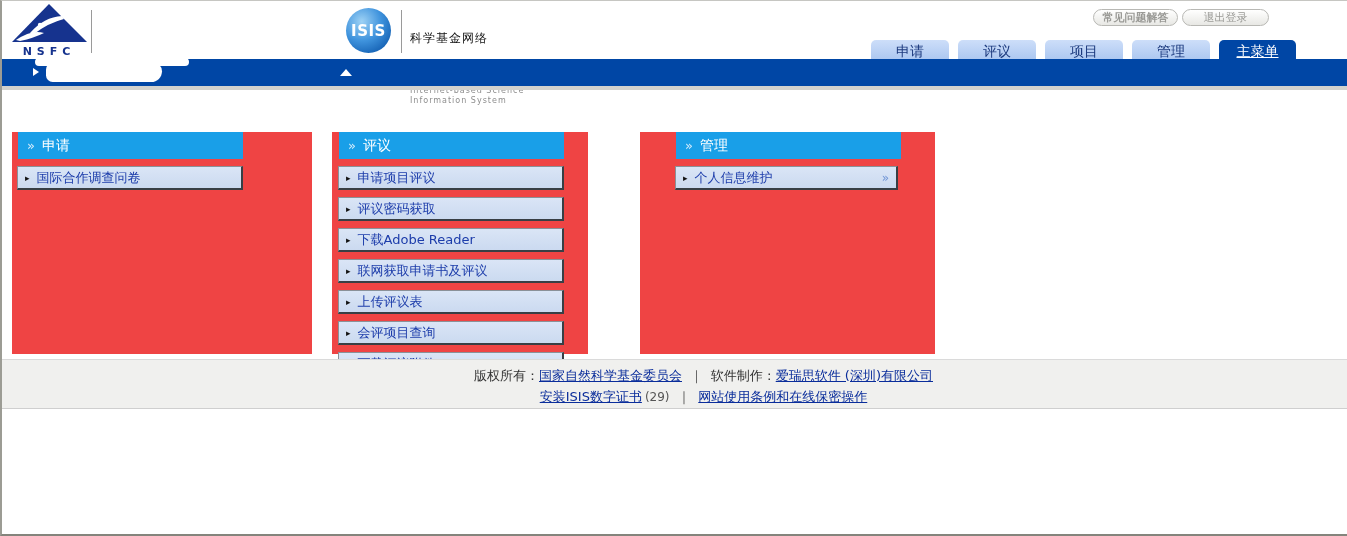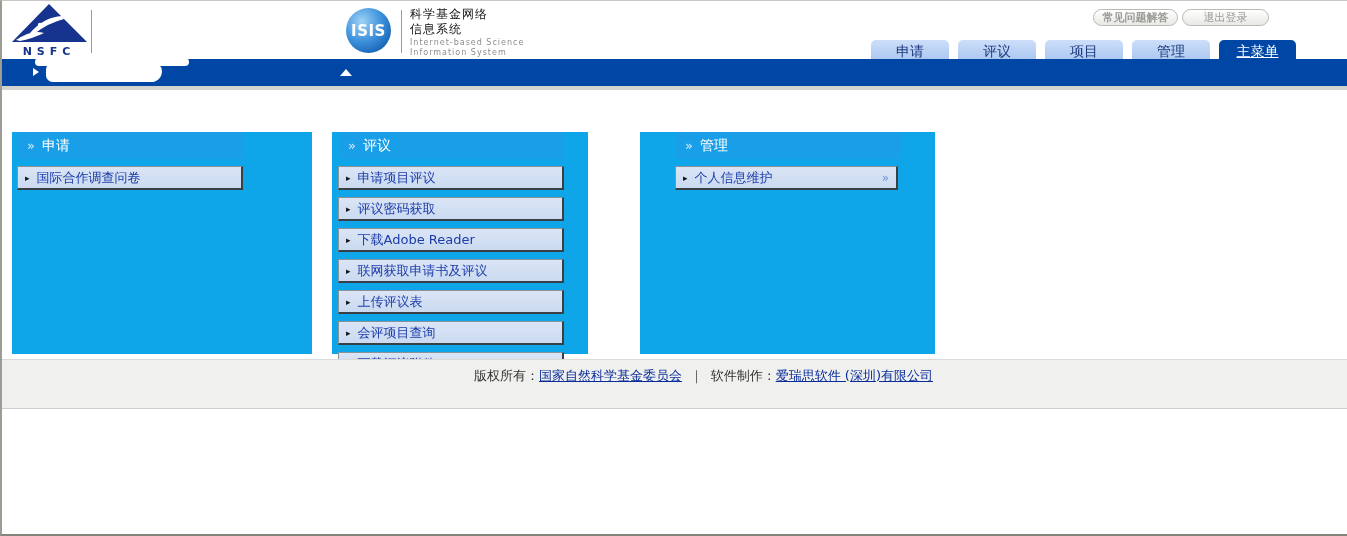--- a/index.html
+++ b/index.html
@@ -12,21 +12,21 @@
   .nsfc-logo{position:absolute;left:8px;top:2px;width:80px;height:55px;}
   .vdiv{position:absolute;top:9px;width:1px;height:43px;background:#9a9a9a;}
   .vdiv1{left:89px;} .vdiv2{left:399px;}
   .org-block{position:absolute;left:97px;top:5px;}
   .cn-line{font-size:14px;line-height:16px;color:#111;letter-spacing:1px;white-space:nowrap;}
   .en-line{font-size:8px;line-height:9px;color:#8d8d8d;letter-spacing:1px;white-space:nowrap;margin-top:1px;}
   .isis-logo{position:absolute;left:344px;top:7px;width:45px;height:45px;border-radius:50%;
              background:radial-gradient(circle at 35% 30%,#9ed2f5 0%,#3f93dd 45%,#1663b5 80%,#0d4f98 100%);
              color:#fff;font-weight:bold;font-size:15px;display:flex;align-items:center;justify-content:center;letter-spacing:.5px;}
   .sys-block{position:absolute;left:408px;top:6px;}
-  .sys-block .cn-line{font-size:12px;line-height:15px;letter-spacing:1px;}
+  .sys-block .cn-line{font-size:12px;line-height:15px;letter-spacing:1px;margin-top:24px;}
 
   .pill{position:absolute;top:8px;height:17px;box-sizing:border-box;border:1px solid #b8b8b4;border-radius:9px;
         background:linear-gradient(#ffffff,#e8e8e4);color:#9a9a96;font-size:11px;line-height:15px;text-align:center;cursor:pointer;}
   .pill-faq{left:1091px;width:85px;font-weight:bold;}
   .pill-logout{left:1180px;width:87px;}
 
   
   .tab-bar{position:absolute;left:869px;top:39px;display:flex;gap:9px;}
   .tab{width:78px;height:21px;box-sizing:border-box;border-radius:5px 5px 0 0;text-align:center;
        font-size:14px;line-height:22px;cursor:pointer;background:linear-gradient(#cddef9,#aac6f0);color:#1c3a7e;}
@@ -38,21 +38,21 @@
   .nav-arrow-right{position:absolute;left:31px;top:9px;width:0;height:0;
        border-top:4px solid transparent;border-bottom:4px solid transparent;border-left:6px solid #fff;}
   .redact-streak{position:absolute;left:33px;top:-1px;width:154px;height:8px;background:#fff;border-radius:6px;}
   .redact-blob{position:absolute;left:44px;top:3px;width:116px;height:20px;background:#fff;
        border-radius:12px 14px 16px 10px;}
   .nav-arrow-up{position:absolute;left:338px;top:10px;width:0;height:0;
        border-left:6px solid transparent;border-right:6px solid transparent;border-bottom:7px solid #fff;cursor:pointer;}
 
   
   .panels{position:absolute;left:0;top:131px;width:100%;height:222px;}
-  .panel{position:absolute;top:0;height:222px;background:#0ea5e9;}
+  .panel{position:absolute;top:0;height:222px;background:#ef4444;}
   .col1{left:10px;width:300px;--inset:6px;--btnw:226px;}
   .col2{left:330px;width:256px;--inset:7px;--btnw:226px;}
   .col3{left:638px;width:295px;--inset:36px;--btnw:223px;}
   .panel-header{margin-left:var(--inset);width:225px;height:27px;box-sizing:border-box;background:#199fe8;
         color:#fff;font-size:14px;line-height:27px;padding-left:9px;}
   .panel-header .chev{color:#d6ecfb;font-size:13px;margin-right:7px;}
   .panel-item{margin-left:calc(var(--inset) - 1px);margin-top:7px;width:var(--btnw);height:24px;box-sizing:border-box;
         background:linear-gradient(#dae5f6,#cbdaf0);border:1px solid #8a9198;border-right:2px solid #383f45;border-bottom:2px solid #383f45;
         display:flex;align-items:center;padding:0 7px;cursor:pointer;font-size:13px;color:#1c3caa;white-space:nowrap;}
   .panel-item:first-of-type{margin-top:10px;}
@@ -155,15 +155,18 @@
           <span>个人信息维护</span>
           <span class="sub">»</span>
         </div>
       </div>
     </div>
 
   <div class="footer">
     <div class="footer-line">
       <span>版权所有：</span><a class="flink">国家自然科学基金委员会</a><span class="fsep">｜</span><span>软件制作：</span><a class="flink">爱瑞思软件 (深圳)有限公司</a>
     </div>
+    <div class="footer-line">
+      <a class="flink">安装ISIS数字证书</a><span class="fcount">(29)</span><span class="fsep">｜</span><a class="flink">网站使用条例和在线保密操作</a>
+    </div>
   </div>
 
 </div>
 
 </body></html>

